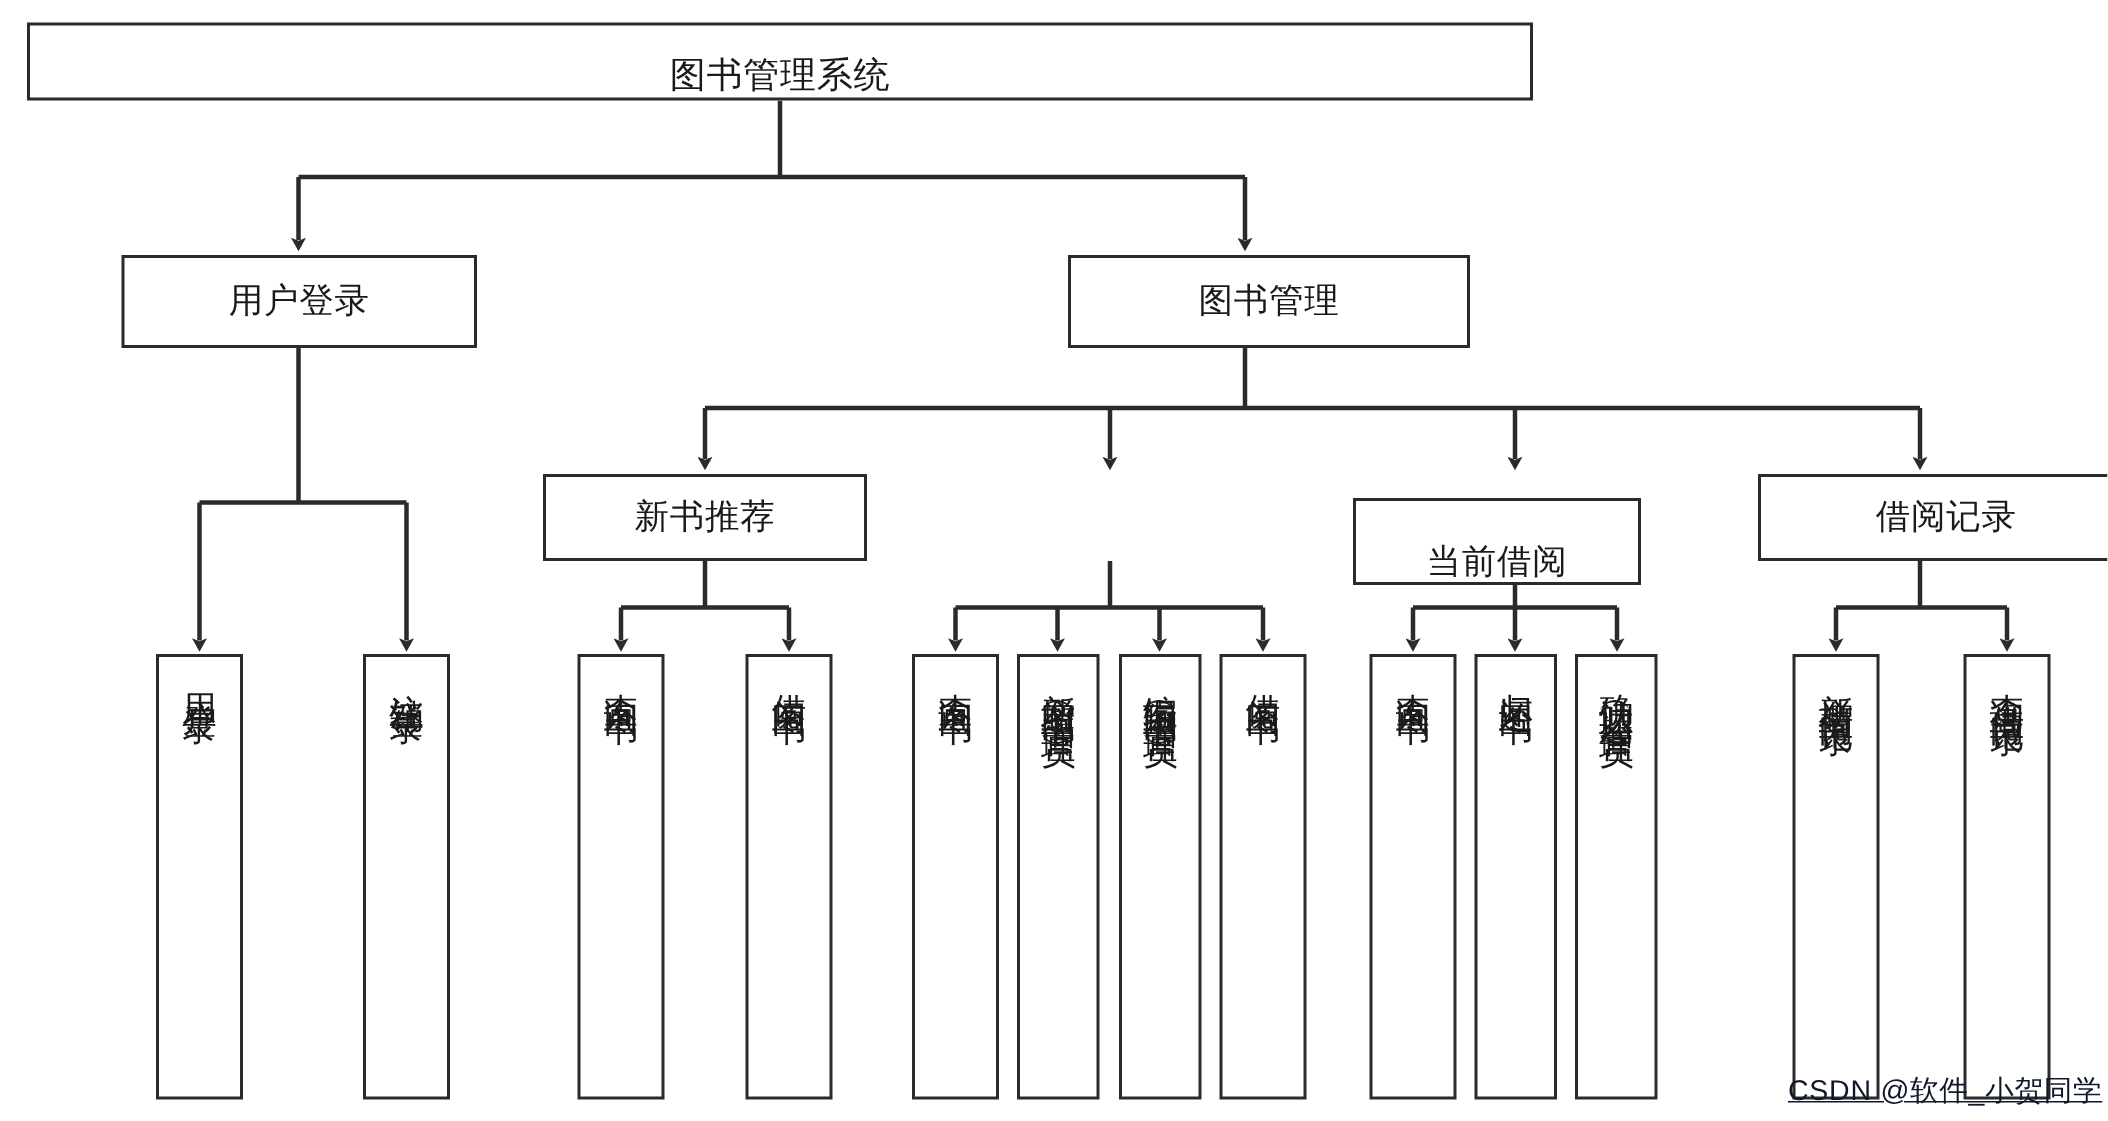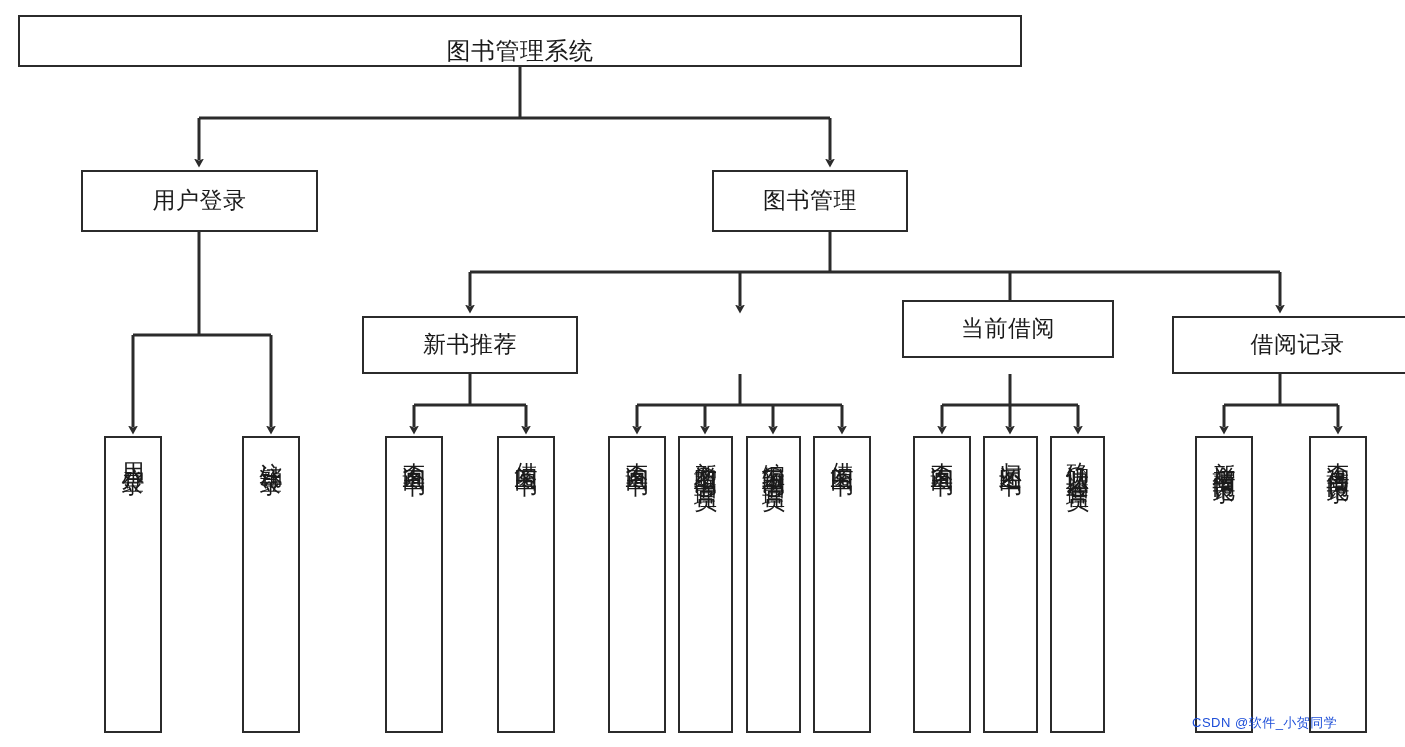--- a/index.html
+++ b/index.html
@@ -60,25 +60,26 @@
   .node.vertical .node-label {
     writing-mode: vertical-rl;
     text-orientation: upright;
     font-size: 23px;
     line-height: 1.0;
     letter-spacing: 4px;
     white-space: nowrap;
   }
   .watermark {
     position: absolute;
-    font-size: 13px;
-    color: #1d4ed8;
+    font-size: 19px;
+    color: #0f172a;
     white-space: nowrap;
     letter-spacing: 0.5px;
     pointer-events: none;
+    text-decoration: underline;
   }
 </style>
 </head>
 <body>
 
 <div id="diagram-root">
 
   <svg id="edge-layer" viewBox="0 0 1405 747" width="1405" height="747">
     <defs>
       <marker id="arrowhead" markerWidth="9" markerHeight="10" refX="1.5" refY="5" orient="auto" markerUnits="userSpaceOnUse">
@@ -130,30 +131,30 @@
   </svg>
 
   <div class="node horizontal root" style="left:18px; top:15px; width:1004px; height:52px;">
     <span class="node-label">图书管理系统</span>
   </div>
 
   <div class="node horizontal" style="left:81px; top:170px; width:237px; height:62px;">
     <span class="node-label">用户登录</span>
   </div>
 
-  <div class="node horizontal" style="left:712px; top:170px; width:196px; height:62px;">
+  <div class="node horizontal" style="left:712px; top:170px; width:268px; height:62px;">
     <span class="node-label">图书管理</span>
   </div>
 
   <div class="node horizontal" style="left:362px; top:316px; width:216px; height:58px;font-family:Liberation Serif, serif;">
     <span class="node-label">新书推荐</span>
   </div>
 
 
-  <div class="node horizontal" style="left:902px; top:300px; width:212px; height:58px;">
+  <div class="node horizontal" style="left:902px; top:332px; width:192px; height:58px;align-items:flex-end;">
     <span class="node-label">当前借阅</span>
   </div>
 
   <div class="node horizontal" style="left:1172px; top:316px; width:251px; height:58px;">
     <span class="node-label">借阅记录</span>
   </div>
 
   <div class="node vertical" style="left:104px; top:436px; width:58px; height:297px;">
     <span class="node-label">用户登录</span>
   </div>

